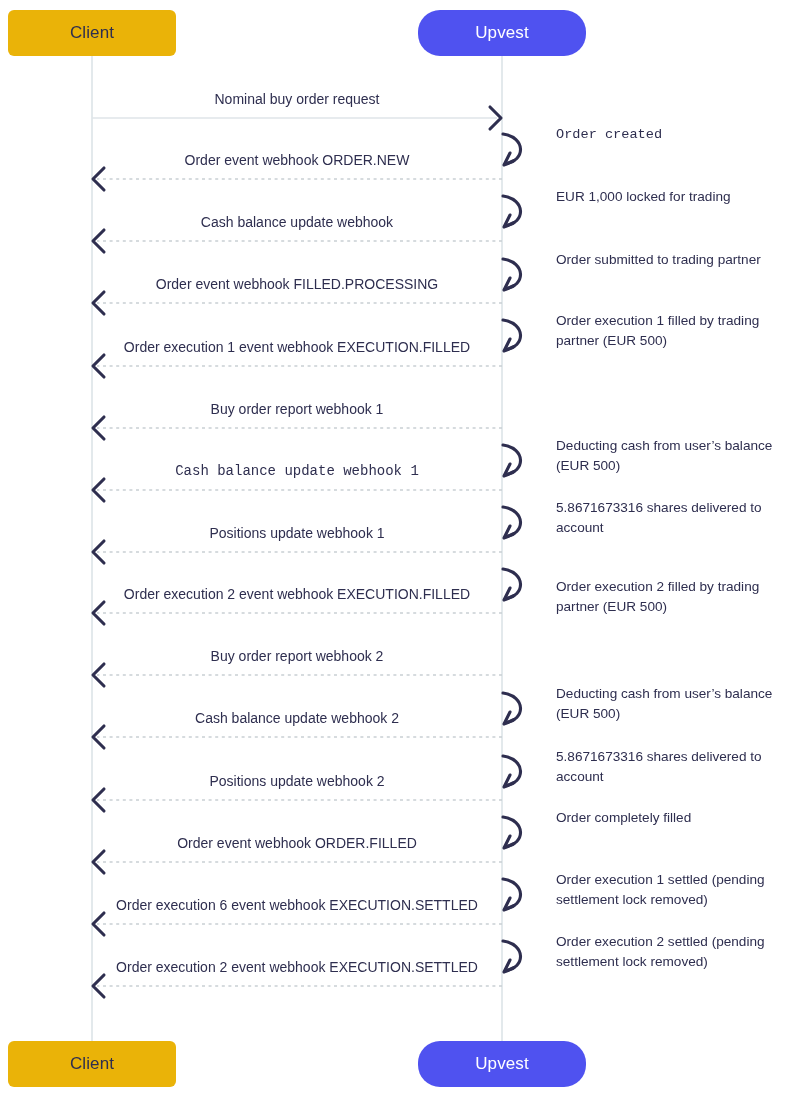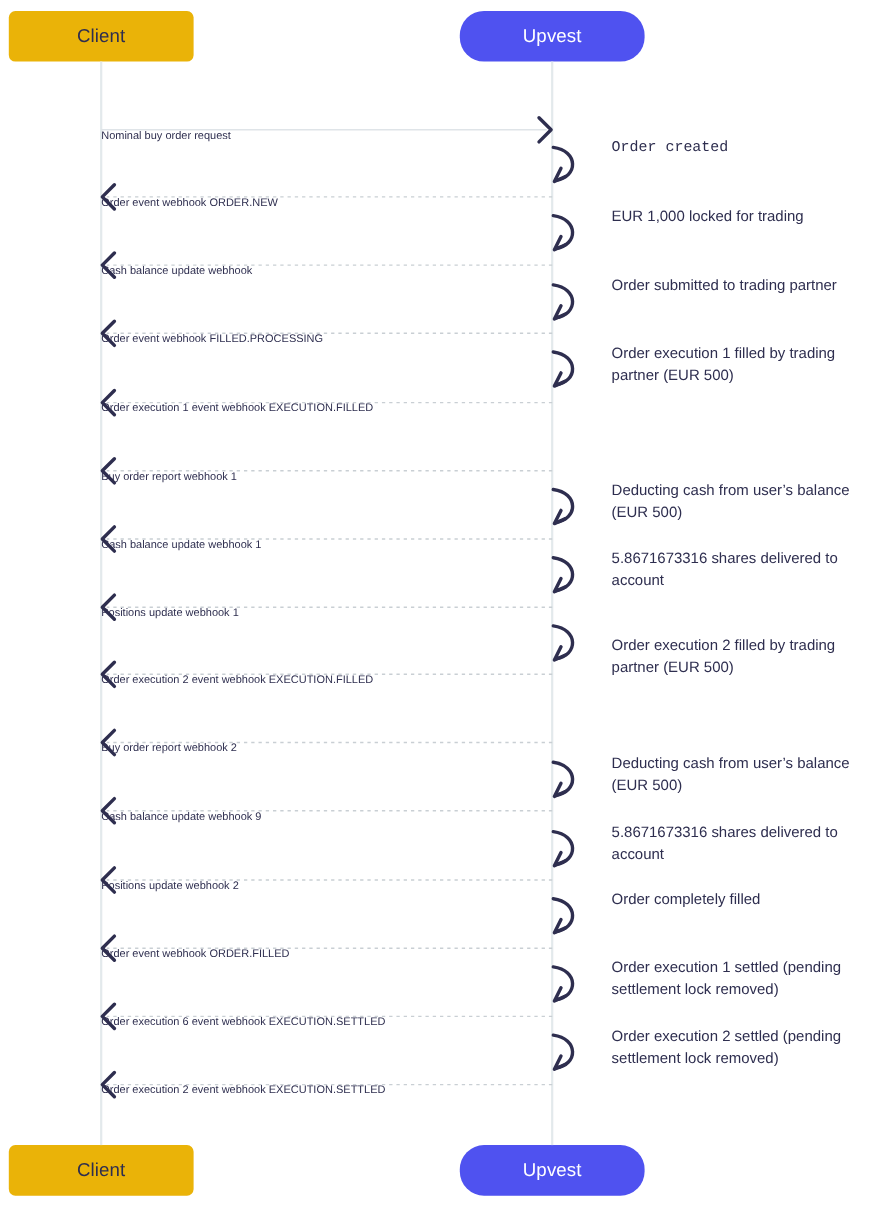--- a/index.html
+++ b/index.html
@@ -49,26 +49,26 @@
   
   .lifeline {
     position: absolute;
     width: 1.4px;
     background: #e3e9ec;
   }
 
   
   .msg-label {
     position: absolute;
-    font-size: 10px;
+    text-align: center;
+    font-size: 14px;
     line-height: 17px;
     color: #2e2e4f;
     white-space: nowrap;
     user-select: none;
-    margin-top: 24px;
   }
 
   
   .note-label {
     position: absolute;
     font-size: 13.6px;
     line-height: 20px;
     color: #2e2e4f;
     text-align: left;
     user-select: none;
@@ -217,25 +217,25 @@
       </g>
     </svg>
 
   <div id="msg-layer">
       <div class="msg-label" style="left: 92px; width: 410px; top: 91px;">Nominal buy order request</div>
       <div class="msg-label" style="left: 92px; width: 410px; top: 152px;">Order event webhook ORDER.NEW</div>
       <div class="msg-label" style="left: 92px; width: 410px; top: 214px;">Cash balance update webhook</div>
       <div class="msg-label" style="left: 92px; width: 410px; top: 276px;">Order event webhook FILLED.PROCESSING</div>
       <div class="msg-label" style="left: 92px; width: 410px; top: 339px;">Order execution 1 event webhook EXECUTION.FILLED</div>
       <div class="msg-label" style="left: 92px; width: 410px; top: 401px;">Buy order report webhook 1</div>
-      <div class="msg-label" style="left: 92px; width: 410px; top: 463px;">Cash balance update webhook 1</div>
+      <div class="msg-label" style="left: 92px; width: 410px; top: 463px; font-family: Liberation Mono, monospace;">Cash balance update webhook 1</div>
       <div class="msg-label" style="left: 92px; width: 410px; top: 525px;">Positions update webhook 1</div>
       <div class="msg-label" style="left: 92px; width: 410px; top: 586px;">Order execution 2 event webhook EXECUTION.FILLED</div>
       <div class="msg-label" style="left: 92px; width: 410px; top: 648px;">Buy order report webhook 2</div>
-      <div class="msg-label" style="left: 92px; width: 410px; top: 710px;">Cash balance update webhook 9</div>
+      <div class="msg-label" style="left: 92px; width: 410px; top: 710px;">Cash balance update webhook 2</div>
       <div class="msg-label" style="left: 92px; width: 410px; top: 773px;">Positions update webhook 2</div>
       <div class="msg-label" style="left: 92px; width: 410px; top: 835px;">Order event webhook ORDER.FILLED</div>
       <div class="msg-label" style="left: 92px; width: 410px; top: 897px;">Order execution 6 event webhook EXECUTION.SETTLED</div>
       <div class="msg-label" style="left: 92px; width: 410px; top: 959px;">Order execution 2 event webhook EXECUTION.SETTLED</div>
     </div>
   <div id="note-layer">
       <div class="note-label" style="left: 556px; width: 236px; top: 125px; font-family: Liberation Mono, monospace;">Order created</div>
       <div class="note-label" style="left: 556px; width: 236px; top: 187px;">EUR 1,000 locked for trading</div>
       <div class="note-label" style="left: 556px; width: 236px; top: 250px;">Order submitted to trading partner</div>
       <div class="note-label" style="left: 556px; width: 236px; top: 311px;">Order execution 1 filled by trading partner (EUR 500)</div>

